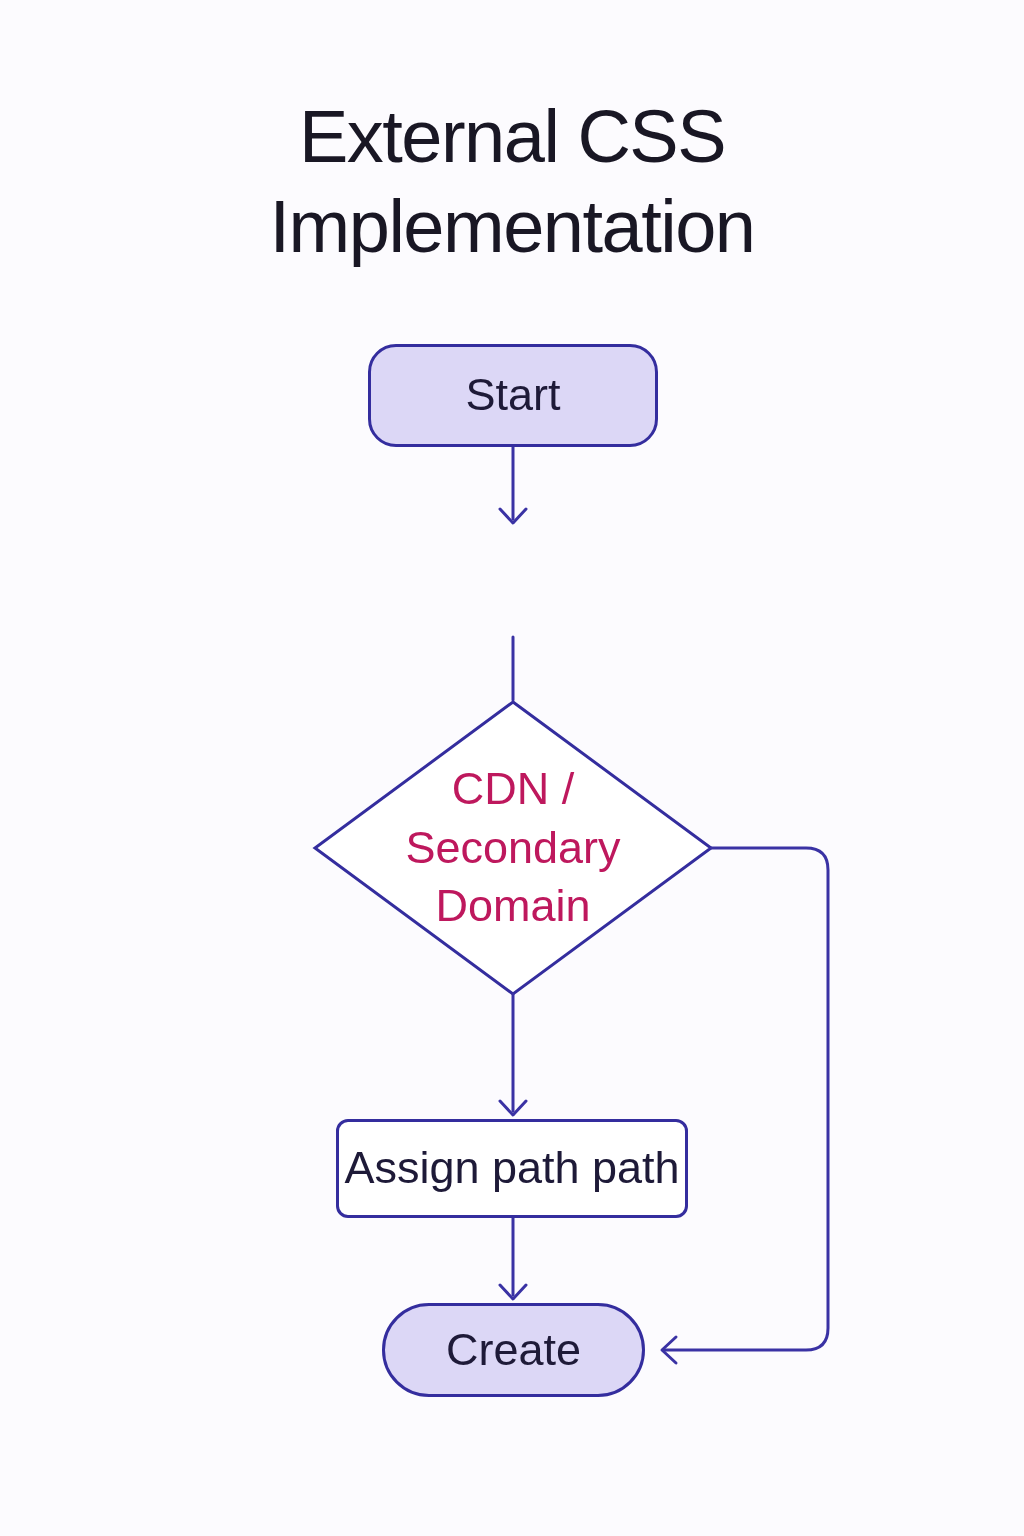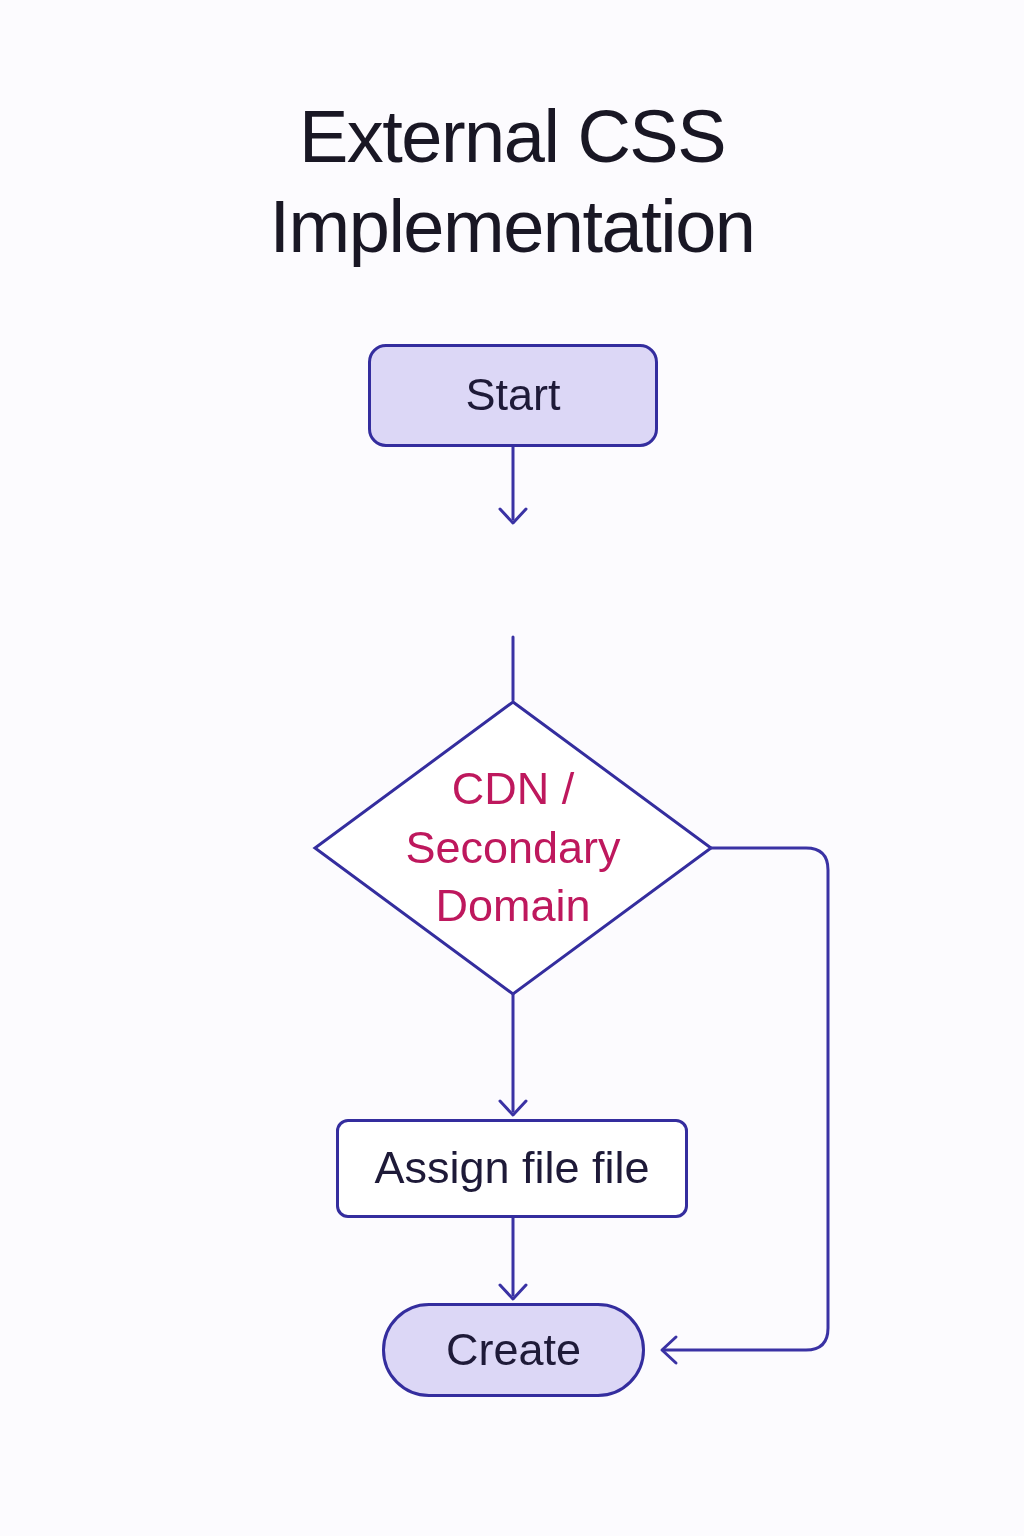--- a/index.html
+++ b/index.html
@@ -71,21 +71,21 @@
     color: var(--node-text);
     font-size: 45px;
     text-align: center;
     line-height: 1.3;
   }
   .node.terminal { background: var(--terminal-fill); }
   .node.process  { background: var(--process-fill); }
   .node-start {
     left: 368px; top: 344px;
     width: 290px; height: 103px;
-    border-radius: 18px;
+    border-radius: 28px;
   }
   .node-create {
     left: 315px; top: 525px;
     width: 395px; height: 112px;
     border-radius: 10px;
   }
   .node-assign {
     left: 336px; top: 1119px;
     width: 352px; height: 99px;
     border-radius: 12px;
@@ -137,20 +137,20 @@
   <div class="node terminal node-start">
     <span>Start</span>
   </div>
 
 
   <div class="diamond-label">
     <span>CDN / Secondary Domain</span>
   </div>
 
   <div class="node process node-assign">
-    <span>Assign file file</span>
+    <span>Assign path path</span>
   </div>
 
   <div class="node terminal node-finish">
     <span>Create</span>
   </div>
 
 </div>
 
 </body></html>

